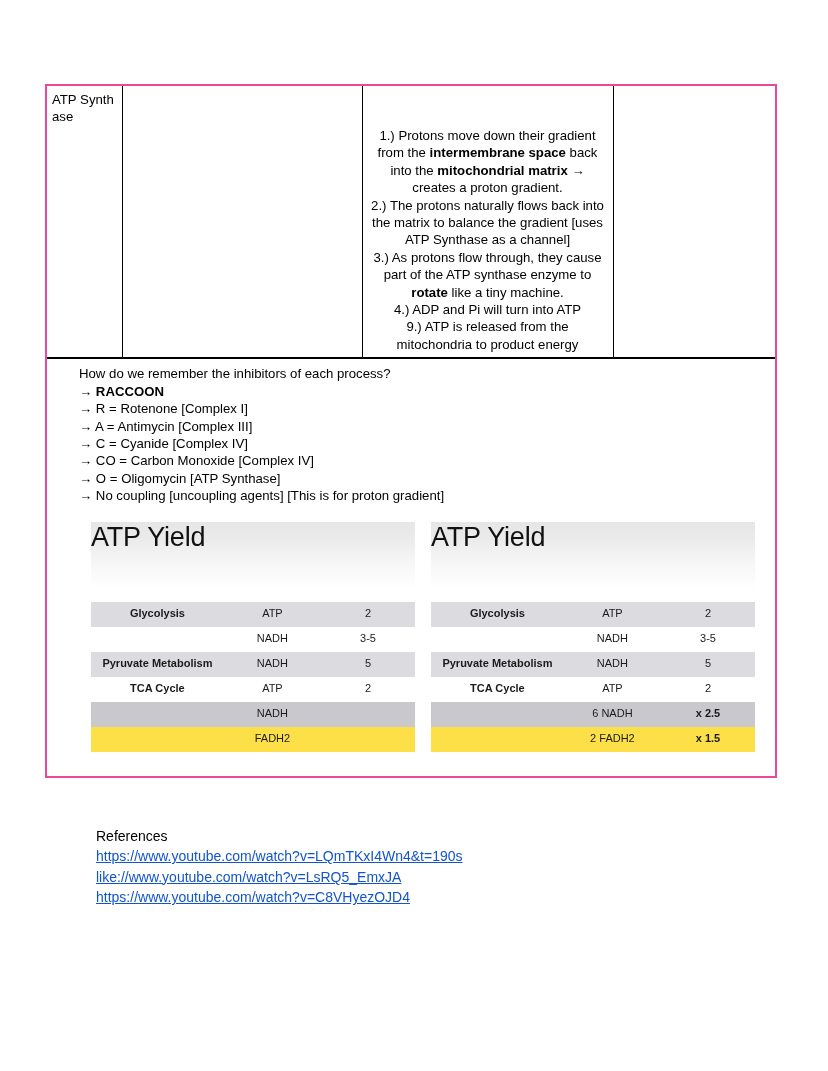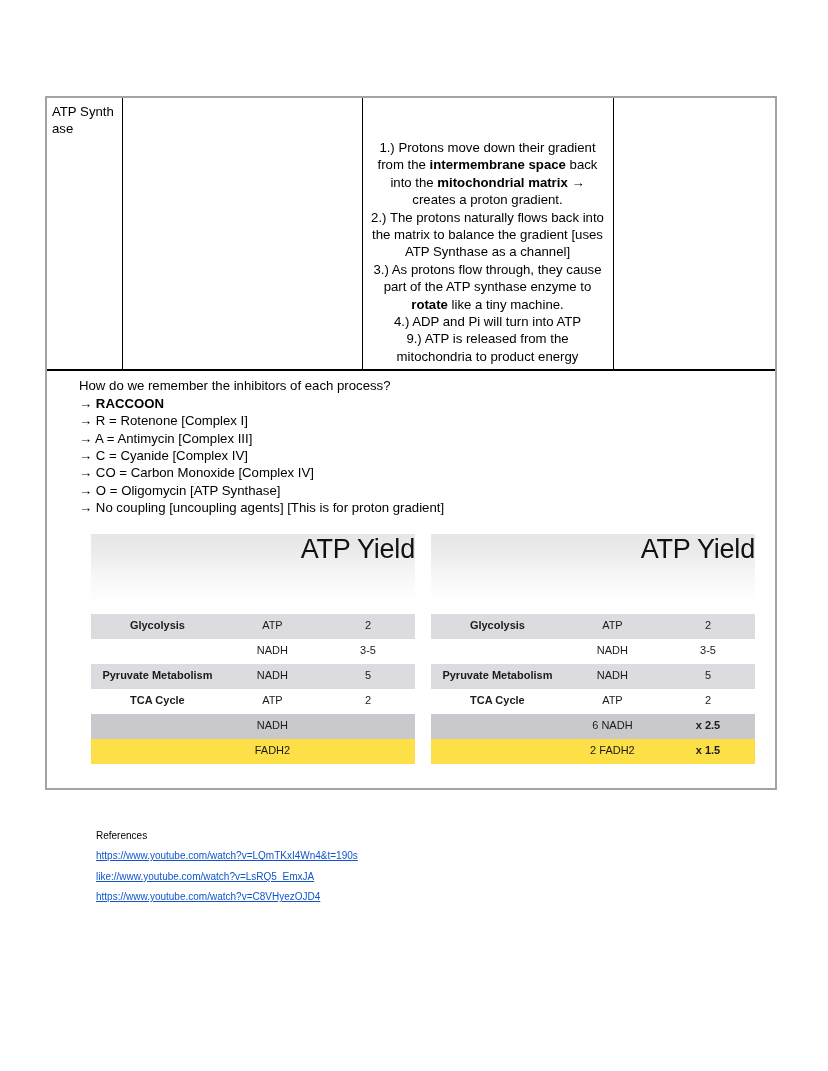--- a/index.html
+++ b/index.html
@@ -20,23 +20,23 @@
     position: absolute;
     left: 0; top: 0;
     width: 828px;
     height: 1071px;
   }
 
   
   .outer-table {
     position: absolute;
     left: 45px;
-    top: 96px;
+    top: 84px;
     width: 732px;
-    border: 2px solid #a3a3a3;
+    border: 2px solid #ec4899;
     box-sizing: border-box;
     background: #fff;
   }
 
   .trow {
     display: flex;
     width: 100%;
   }
 
   .cell {
@@ -87,21 +87,21 @@
   }
   .yield-panel {
     width: 324px;
     position: relative;
   }
   .yield-header {
     height: 68px;
     background: linear-gradient(180deg, #e6e6e6 0%, #ebebeb 26%, #f7f7f7 62%, #ffffff 100%);
     display: flex;
     align-items: flex-start;
-    justify-content: flex-end;
+    justify-content: flex-start;
     padding-top: 7px;
     box-sizing: border-box;
   }
   .yield-title {
     font-size: 27px;
     letter-spacing: -0.2px;
     color: #111;
   }
   .yt-right .yield-title { font-size: 27px; }
 
@@ -138,21 +138,21 @@
     font-size: 12px;
     text-align: left;
     padding-left: 10px;
   }
 
   
   .references {
     position: absolute;
     left: 96px;
     top: 826px;
-    font-size: 10px;
+    font-size: 14px;
     line-height: 20.4px;
   }
   .ref-title { color: #000; }
   .ref-link {
     color: #1155cc;
     text-decoration: underline;
     display: block;
   }
 </style>
 </head>

